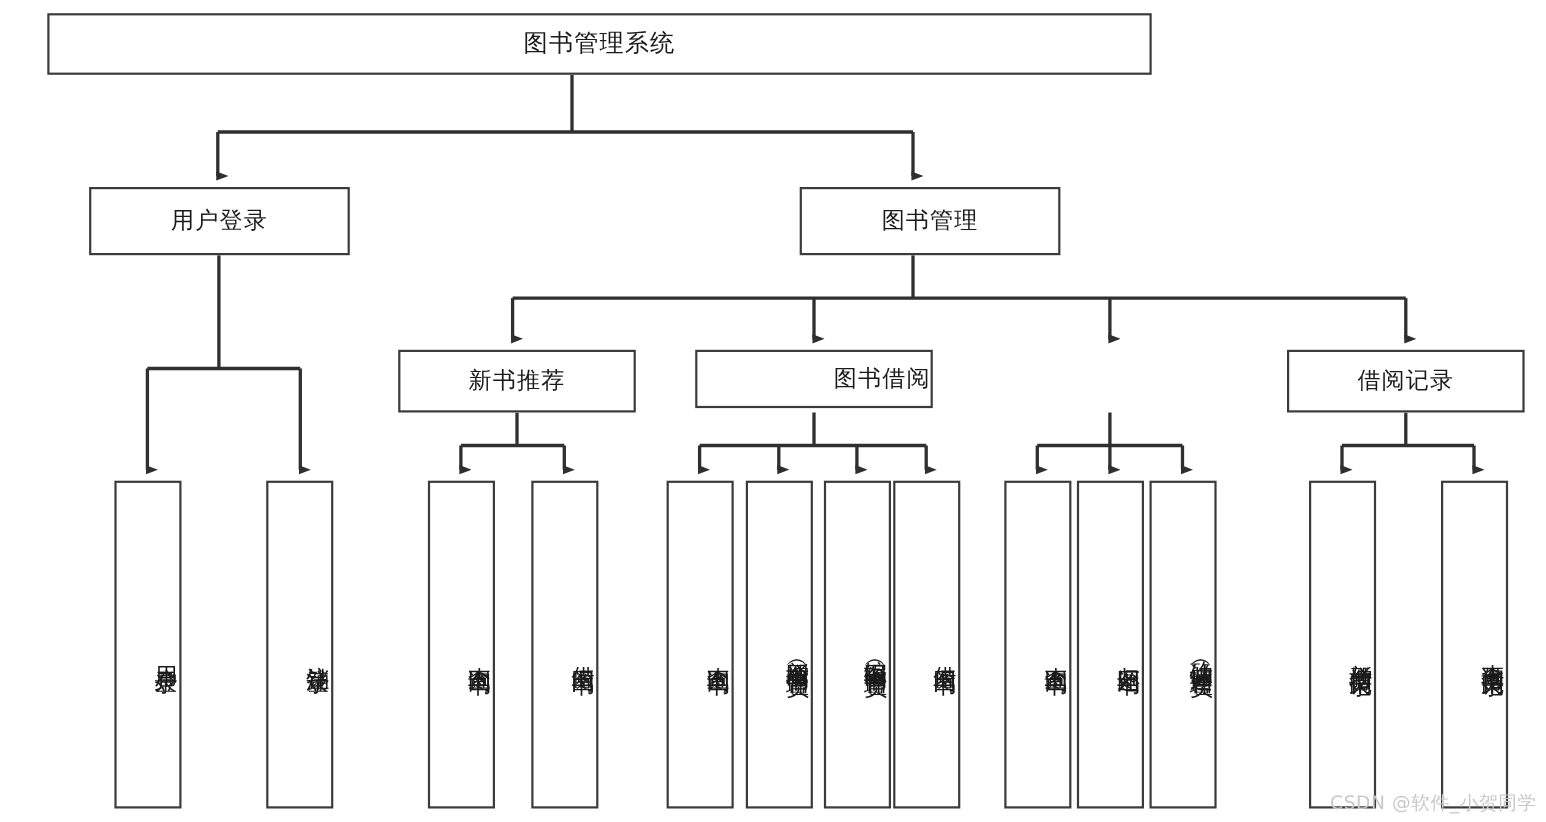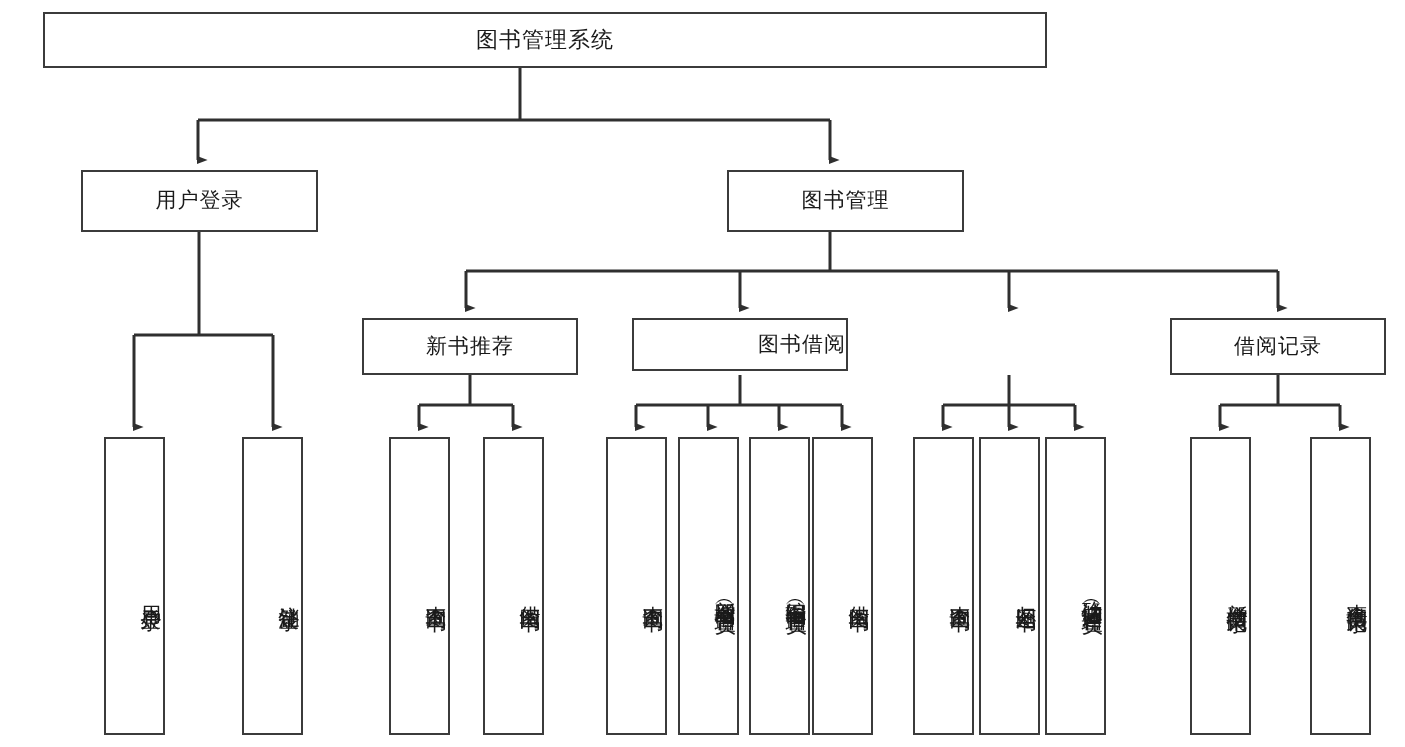--- a/index.html
+++ b/index.html
@@ -185,13 +185,14 @@
     <span class="vlabel">确认归还（管理员）</span>
   </div>
 
   <div class="node vert" style="left:1190px; top:437px; width:61px; height:298px;">
     <span class="vlabel">新增借阅记录</span>
   </div>
   <div class="node vert" style="left:1310px; top:437px; width:61px; height:298px;">
     <span class="vlabel">查询借阅记录</span>
   </div>
 
+  <div class="watermark">CSDN @软件_小贺同学</div>
 </div>
 
 </body></html>

